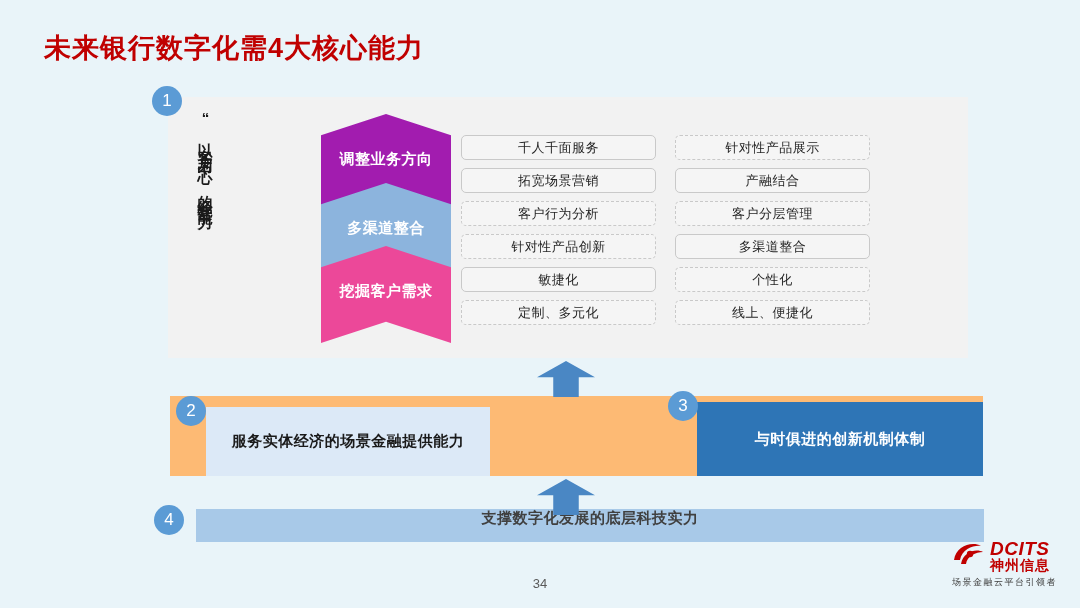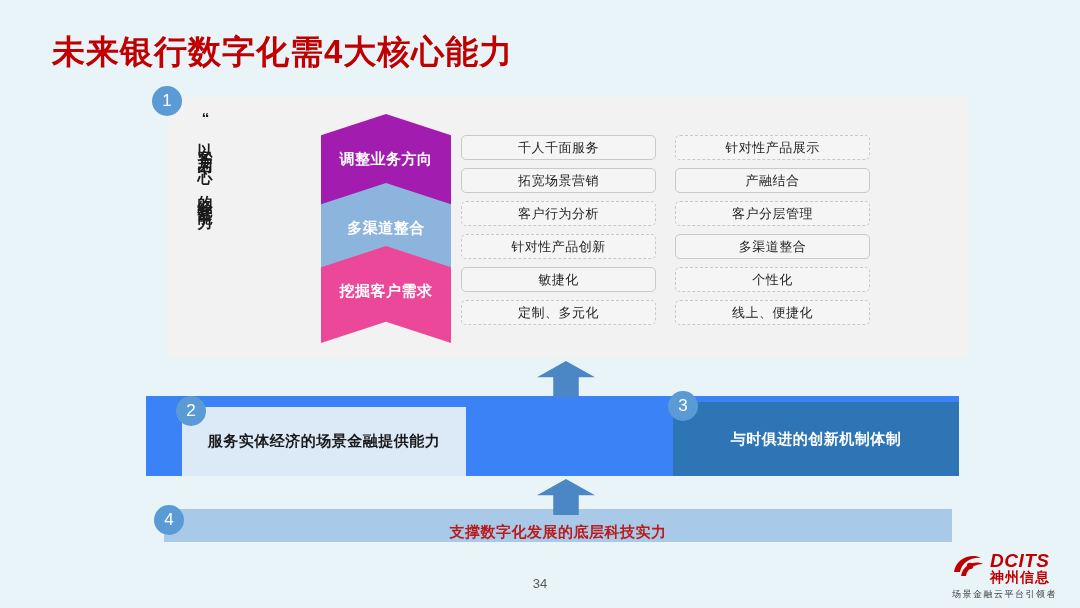--- a/index.html
+++ b/index.html
@@ -13,26 +13,25 @@
     font-family: "Liberation Sans", "DejaVu Sans", sans-serif;
     position: relative;
     overflow: hidden;
   }
 
   
   #slide-title {
     position: absolute;
     left: 44px;
     top: 30px;
-    font-size: 33px;
+    font-size: 27px;
     font-weight: bold;
     color: #c00000;
     letter-spacing: 1px;
     white-space: nowrap;
-    margin-left: 8px;
   }
 
   
   .badge {
     position: absolute;
     width: 30px;
     height: 30px;
     border-radius: 50%;
     background: #5b9bd5;
     color: #ffffff;
@@ -132,25 +131,25 @@
     -webkit-clip-path: polygon(50% 0, 100% 45%, 72% 45%, 72% 100%, 28% 100%, 28% 45%, 0 45%);
     clip-path: polygon(50% 0, 100% 45%, 72% 45%, 72% 100%, 28% 100%, 28% 45%, 0 45%);
     z-index: 30;
   }
   #arrow-upper { left: 537px; top: 361px; }
   #arrow-lower { left: 537px; top: 479px; }
 
   
   #middle-band {
     position: absolute;
-    left: 146px;
+    left: 170px;
     top: 396px;
     width: 813px;
     height: 80px;
-    background: #3b82f6;
+    background: #fdba74;
     z-index: 5;
   }
   #badge-2 { left: 176px; top: 396px; }
   #badge-3 { left: 668px; top: 391px; }
 
   #box-2 {
     position: absolute;
     left: 36px;
     top: 11px;
     width: 284px;
@@ -176,30 +175,30 @@
     font-weight: bold;
     display: flex;
     align-items: center;
     justify-content: center;
     letter-spacing: 0.5px;
   }
 
   
   #bottom-bar {
     position: absolute;
-    left: 164px;
+    left: 196px;
     top: 509px;
     width: 788px;
     height: 33px;
     background: #a8c9e8;
-    color: #b91c1c;
-    font-size: 15px;
-    font-weight: bold;
-    display: flex;
-    align-items: flex-end;
+    color: #404040;
+    font-size: 15px;
+    font-weight: bold;
+    display: flex;
+    align-items: flex-start;
     justify-content: center;
     letter-spacing: 0.5px;
     z-index: 10;
   }
   #badge-4 { left: 154px; top: 505px; }
 
   
   #page-number {
     position: absolute;
     left: 0;
@@ -207,21 +206,21 @@
     top: 576px;
     text-align: center;
     font-size: 13px;
     color: #595959;
   }
 
   
   #logo {
     position: absolute;
     right: 10px;
-    bottom: 4px;
+    bottom: 16px;
     width: 120px;
     height: 56px;
   }
   #logo-mark {
     position: absolute;
     left: 2px;
     top: 4px;
     width: 34px;
     height: 28px;
   }

